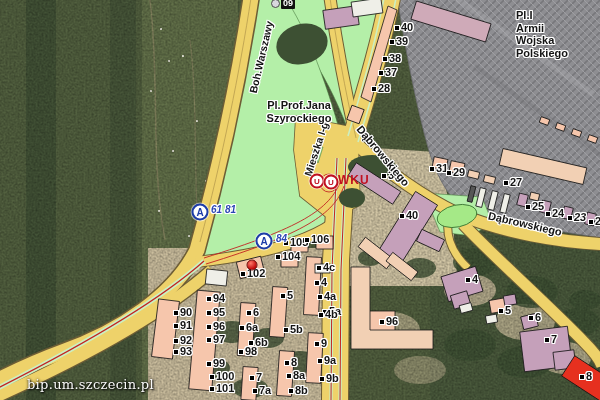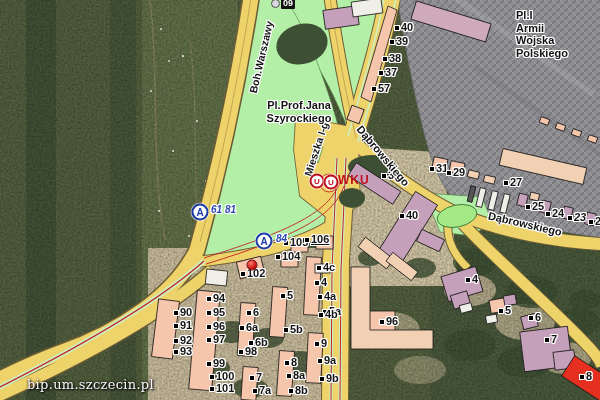--- a/index.html
+++ b/index.html
@@ -239,21 +239,21 @@
     <rect class="bm rot" x="554" y="351" width="21" height="18" style="transform:rotate(-7deg)"></rect>
     <rect class="br rot" x="564" y="368" width="52" height="24" style="transform:rotate(33deg)"></rect>
   </g>
 </svg>
 
 <div id="labels">
       <div class="lbl num" style="left: 395px; top: 21px;">40</div>
       <div class="lbl num" style="left: 390px; top: 35px;">39</div>
       <div class="lbl num" style="left: 383px; top: 52px;">38</div>
       <div class="lbl num" style="left: 379px; top: 66px;">37</div>
-      <div class="lbl num" style="left: 372px; top: 82px;">57</div>
+      <div class="lbl num" style="left: 372px; top: 82px;">28</div>
       <div class="lbl num" style="left: 382px; top: 169px;">38</div>
       <div class="lbl num" style="left: 400px; top: 209px;">40</div>
       <div class="lbl num" style="left: 430px; top: 162px;">31</div>
       <div class="lbl num" style="left: 447px; top: 166px;">29</div>
       <div class="lbl num" style="left: 504px; top: 176px;">27</div>
       <div class="lbl num" style="left: 526px; top: 200px;">25</div>
       <div class="lbl num" style="left: 546px; top: 207px;">24</div>
       <div class="lbl num" style="left: 568px; top: 211px; font-style: italic;">23</div>
       <div class="lbl num" style="left: 589px; top: 215px;">22</div>
       <div class="lbl num" style="left: 174px; top: 306px;">90</div>
@@ -282,21 +282,21 @@
       <div class="lbl num" style="left: 253px; top: 384px;">7a</div>
       <div class="lbl num" style="left: 285px; top: 356px;">8</div>
       <div class="lbl num" style="left: 287px; top: 369px;">8a</div>
       <div class="lbl num" style="left: 289px; top: 384px;">8b</div>
       <div class="lbl num" style="left: 315px; top: 337px;">9</div>
       <div class="lbl num" style="left: 318px; top: 354px;">9a</div>
       <div class="lbl num" style="left: 320px; top: 372px;">9b</div>
       <div class="lbl num" style="left: 241px; top: 267px;">102</div>
       <div class="lbl num" style="left: 276px; top: 250px;">104</div>
       <div class="lbl num" style="left: 284px; top: 236px;">105</div>
-      <div class="lbl num" style="left: 305px; top: 233px; text-decoration: underline;">106</div>
+      <div class="lbl num" style="left: 305px; top: 233px;">106</div>
       <div class="lbl num" style="left: 380px; top: 315px;">96</div>
       <div class="lbl num" style="left: 466px; top: 273px;">4</div>
       <div class="lbl num" style="left: 499px; top: 304px;">5</div>
       <div class="lbl num" style="left: 529px; top: 311px;">6</div>
       <div class="lbl num" style="left: 545px; top: 333px;">7</div>
       <div class="lbl num" style="left: 580px; top: 370px;">8</div>
       <div class="lbl street" style="left: 261px; top: 57px; font-size: 10.5px; transform: translate(-50%, -50%) rotate(-77deg);">Boh.Warszawy</div>
       <div class="lbl street" style="left: 317px; top: 146px; font-size: 10.5px; transform: translate(-50%, -50%) rotate(-72deg);">Mieszka I-go</div>
       <div class="lbl street" style="left: 383px; top: 156px; font-size: 11px; transform: translate(-50%, -50%) rotate(50deg);">Dąbrowskiego</div>
       <div class="lbl street" style="left: 525px; top: 224px; font-size: 11px; transform: translate(-50%, -50%) rotate(13deg);">Dąbrowskiego</div>

